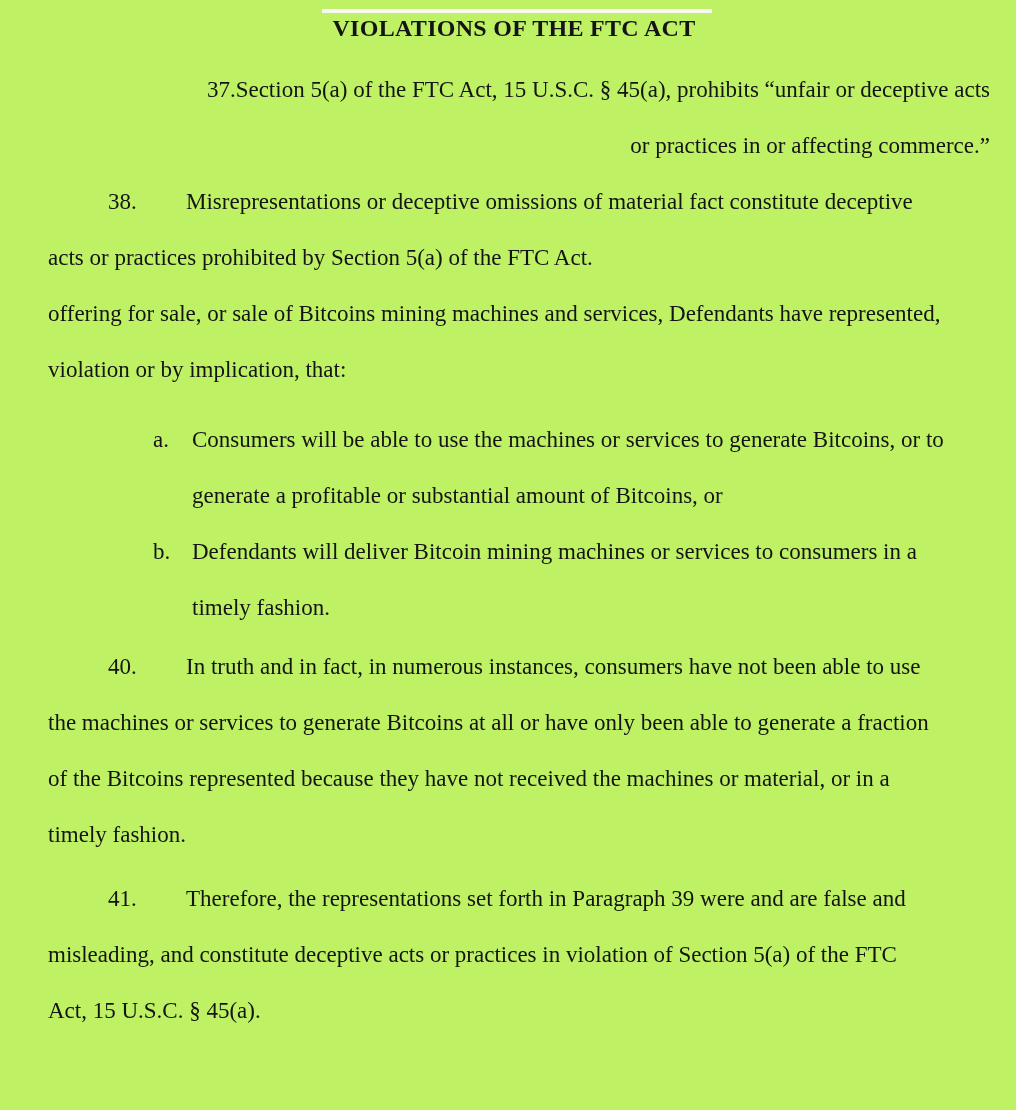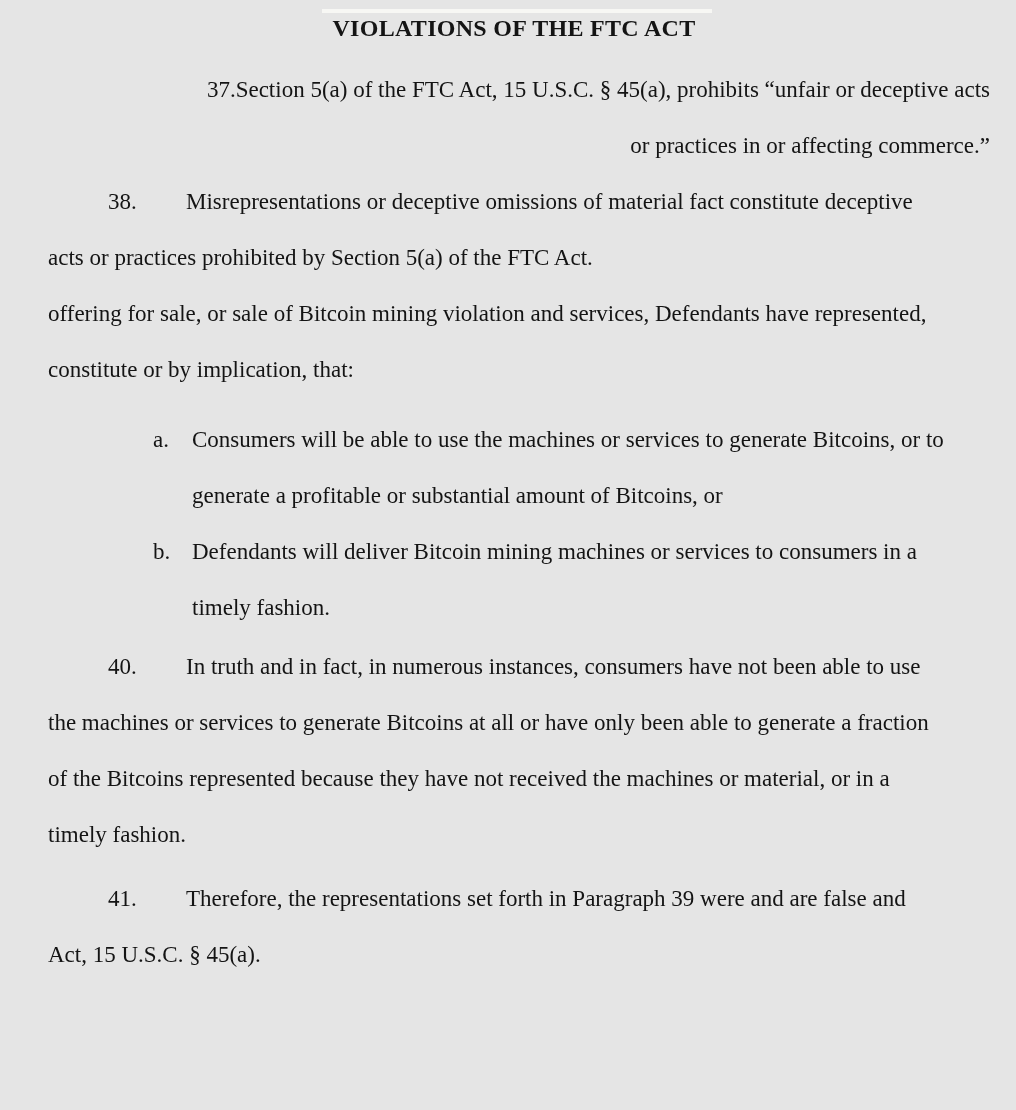--- a/index.html
+++ b/index.html
@@ -5,21 +5,21 @@
   html, body {
     margin: 0;
     padding: 0;
     background: #ffffff;
   }
   .page {
     position: relative;
     width: 1016px;
     height: 1110px;
     box-sizing: border-box;
-    background: #e5e5e5;
+    background: #bef264;
     color: #141414;
     font-family: "Liberation Serif", "DejaVu Serif", serif;
     font-size: 23px;
     padding-left: 48px;
     padding-right: 26px;
     overflow: hidden;
   }
   .scan-artifact {
     position: absolute;
     left: 322px;
@@ -73,22 +73,22 @@
     <div class="line"><span class="pnum">37.</span><span>Section 5(a) of the FTC Act, 15 U.S.C. § 45(a), prohibits “unfair or deceptive acts</span></div>
     <div class="line">or practices in or affecting commerce.”</div>
   </div>
 
   <div class="para">
     <div class="line"><span class="pnum">38.</span><span>Misrepresentations or deceptive omissions of material fact constitute deceptive</span></div>
     <div class="line">acts or practices prohibited by Section 5(a) of the FTC Act.</div>
   </div>
 
   <div class="para">
-    <div class="line">offering for sale, or sale of Bitcoin mining violation and services, Defendants have represented,</div>
-    <div class="line">constitute or by implication, that:</div>
+    <div class="line">offering for sale, or sale of Bitcoins mining machines and services, Defendants have represented,</div>
+    <div class="line">violation or by implication, that:</div>
   </div>
 
   <div class="list-block">
     <div class="para">
       <div class="line"><span class="lmarker">a.</span><span>Consumers will be able to use the machines or services to generate Bitcoins, or to</span></div>
       <div class="line lcont">generate a profitable or substantial amount of Bitcoins, or</div>
     </div>
     <div class="para">
       <div class="line"><span class="lmarker">b.</span><span>Defendants will deliver Bitcoin mining machines or services to consumers in a</span></div>
       <div class="line lcont">timely fashion.</div>
@@ -97,16 +97,17 @@
 
   <div class="para mt-p40">
     <div class="line"><span class="pnum">40.</span><span>In truth and in fact, in numerous instances, consumers have not been able to use</span></div>
     <div class="line">the machines or services to generate Bitcoins at all or have only been able to generate a fraction</div>
     <div class="line">of the Bitcoins represented because they have not received the machines or material, or in a</div>
     <div class="line">timely fashion.</div>
   </div>
 
   <div class="para mt-p41">
     <div class="line"><span class="pnum">41.</span><span>Therefore, the representations set forth in Paragraph 39 were and are false and</span></div>
+    <div class="line">misleading, and constitute deceptive acts or practices in violation of Section 5(a) of the FTC</div>
     <div class="line">Act, 15 U.S.C. § 45(a).</div>
   </div>
 
 </div>
 
 </body></html>

